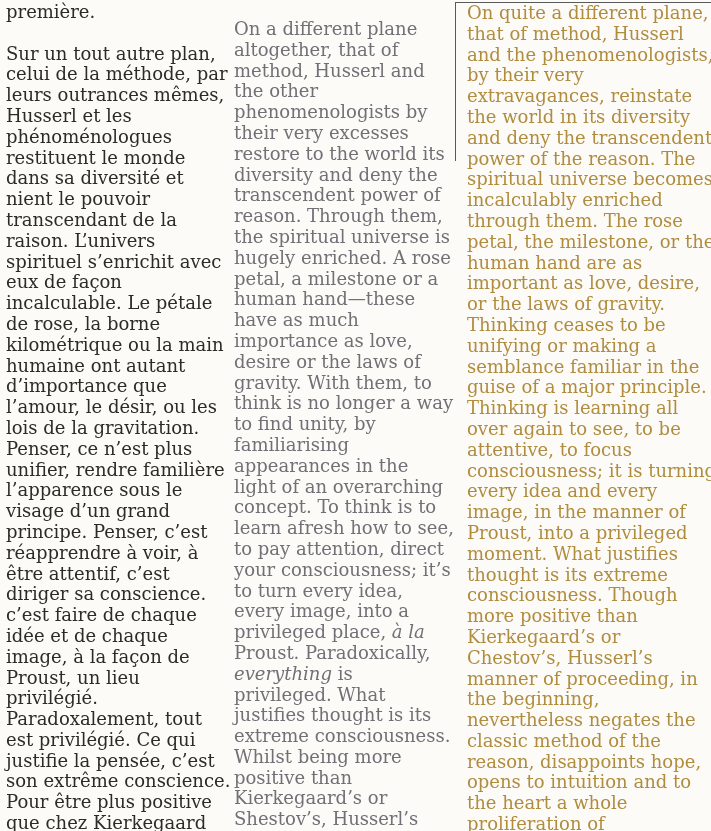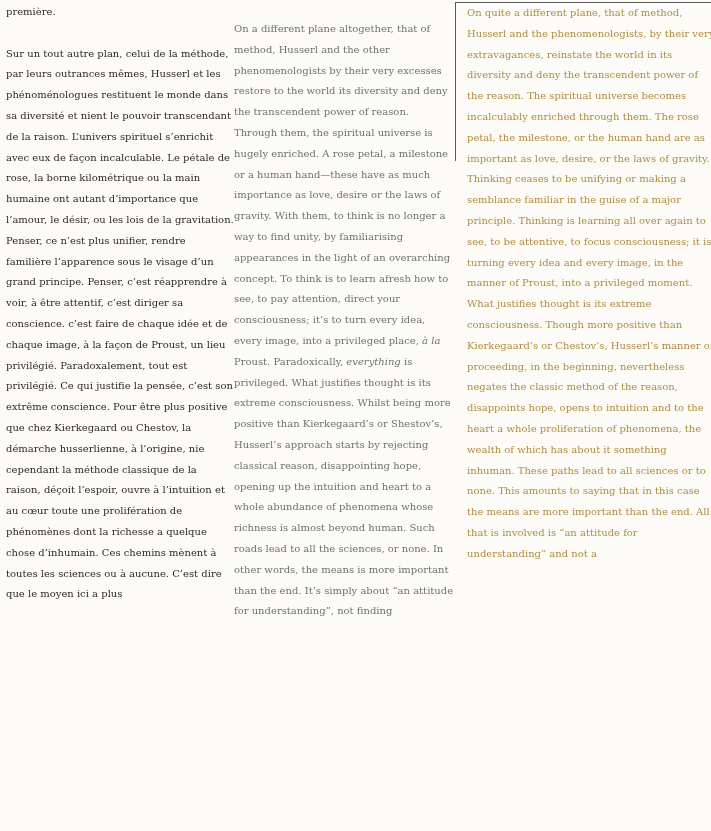--- a/index.html
+++ b/index.html
@@ -6,21 +6,21 @@
     margin: 0;
     padding: 0;
   }
   .page {
     position: relative;
     width: 711px;
     height: 831px;
     overflow: hidden;
     background: #fcfbf7;
     font-family: "DejaVu Serif", "Liberation Serif", serif;
-    font-size: 10px;
+    font-size: 18px;
     line-height: 20.8px;
   }
   .col {
     position: absolute;
     top: 0;
     text-align: left;
   }
   .col p {
     margin: 0 0 20.8px 0;
   }

